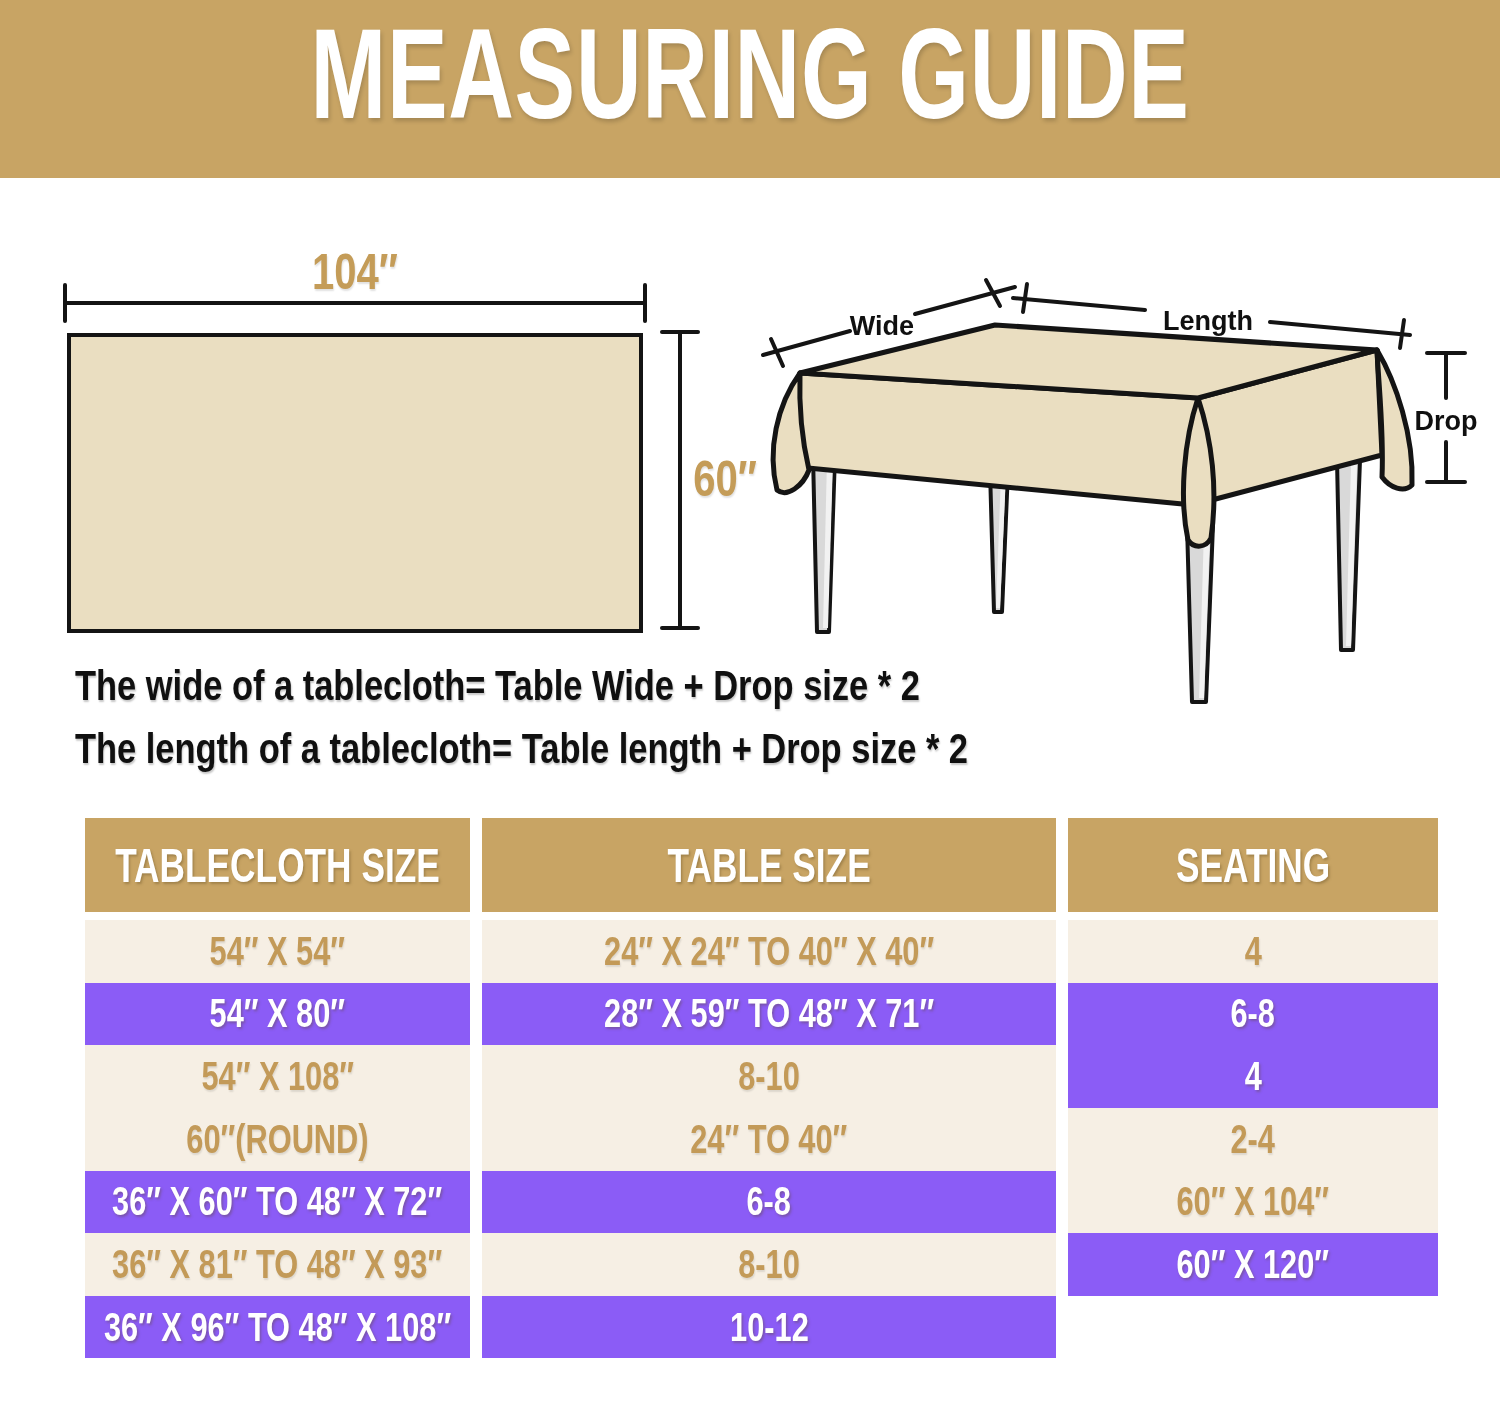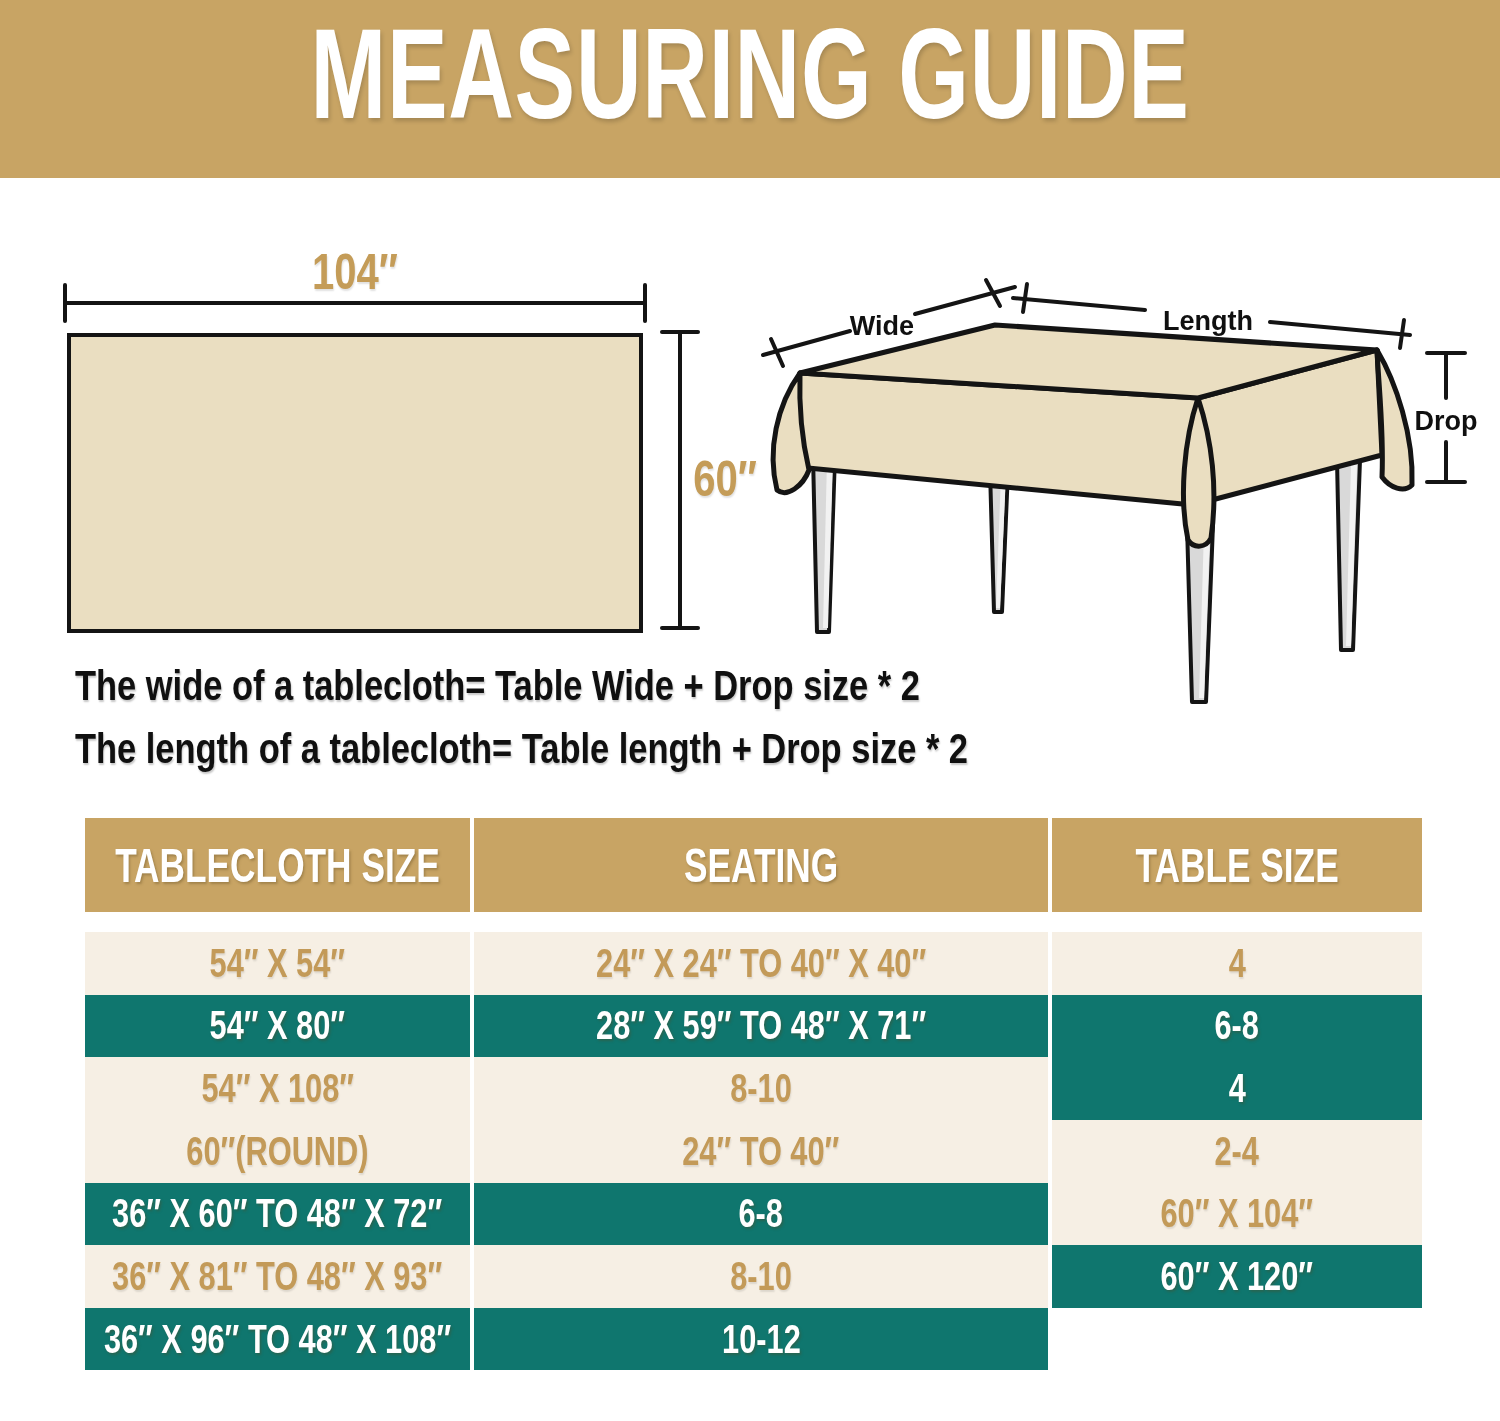--- a/index.html
+++ b/index.html
@@ -31,39 +31,39 @@
     background:#EADEC1;border:4px solid #141414;box-sizing:border-box;
   }
   
   .formula{
     position:absolute;left:75px;color:#101010;font-weight:bold;font-size:42px;
     white-space:nowrap;transform:scaleX(0.82);transform-origin:left center;
     text-shadow:1px 2px 2px rgba(0,0,0,0.22);
   }
   
   .size-table{position:absolute;left:85px;top:818px;width:1353px;}
-  .tgrid{display:grid;grid-template-columns:385px 574px 370px;column-gap:4px;}
+  .tgrid{display:grid;grid-template-columns:385px 574px 370px;column-gap:12px;}
   .thead-cell{
     height:94px;background:#C8A464;display:flex;align-items:center;justify-content:center;
   }
   .thead-text{
     color:#ffffff;font-weight:bold;font-size:49px;white-space:nowrap;
     transform:scaleX(0.72);transform-origin:center center;
     text-shadow:2px 2px 3px rgba(90,70,30,0.35);
   }
   .tspacer{height:8px;}
-  .tbody{grid-auto-rows:62.63px;margin-top:12px;}
+  .tbody{grid-auto-rows:62.63px;}
   .cell{display:flex;align-items:center;justify-content:center;}
   .cell span{
     font-weight:bold;font-size:41px;white-space:nowrap;
     transform:scaleX(0.75);transform-origin:center center;
   }
   .row-light{background:#F6EFE4;}
   .row-light span{color:#C39A58;text-shadow:1px 2px 2px rgba(0,0,0,0.10);}
-  .row-tan{background:#0f766e;justify-content:center;}
+  .row-tan{background:#8b5cf6;justify-content:center;}
   .row-tan span{color:#ffffff;text-shadow:2px 2px 3px rgba(90,70,30,0.35);}
   
   svg{display:block;}
   .ln{stroke:#141414;stroke-width:4;fill:none;stroke-linecap:round;}
   .cloth{fill:#EADEC1;stroke:#141414;stroke-width:5;stroke-linejoin:round;}
   .leg{fill:#D9D9D9;stroke:#141414;stroke-width:4;stroke-linejoin:round;}
   .leg-hi{fill:#F2F2F2;stroke:none;}
   .svg-label{
     font-family:"Liberation Sans", sans-serif;font-weight:bold;font-size:27px;fill:#101010;
   }
@@ -144,24 +144,24 @@
 
 <div class="formula" style="top:662px;">The wide of a tablecloth= Table Wide + Drop size * 2</div>
 <div class="formula" style="top:725px;">The length of a tablecloth= Table length + Drop size * 2</div>
 
 <div class="size-table">
   <div class="tgrid">
     <div class="thead-cell">
       <span class="thead-text">TABLECLOTH SIZE</span>
       </div>
     <div class="thead-cell">
+      <span class="thead-text">TABLE SIZE</span>
+      </div>
+    <div class="thead-cell">
       <span class="thead-text">SEATING</span>
-      </div>
-    <div class="thead-cell">
-      <span class="thead-text">TABLE SIZE</span>
       </div>
   </div>
   <div class="tspacer"></div>
   <div class="tgrid tbody">
     <div class="cell row-light">
         <span>54″ X 54″</span>
       </div>
     <div class="cell row-light">
         <span>24″ X 24″ TO 40″ X 40″</span>
       </div>

